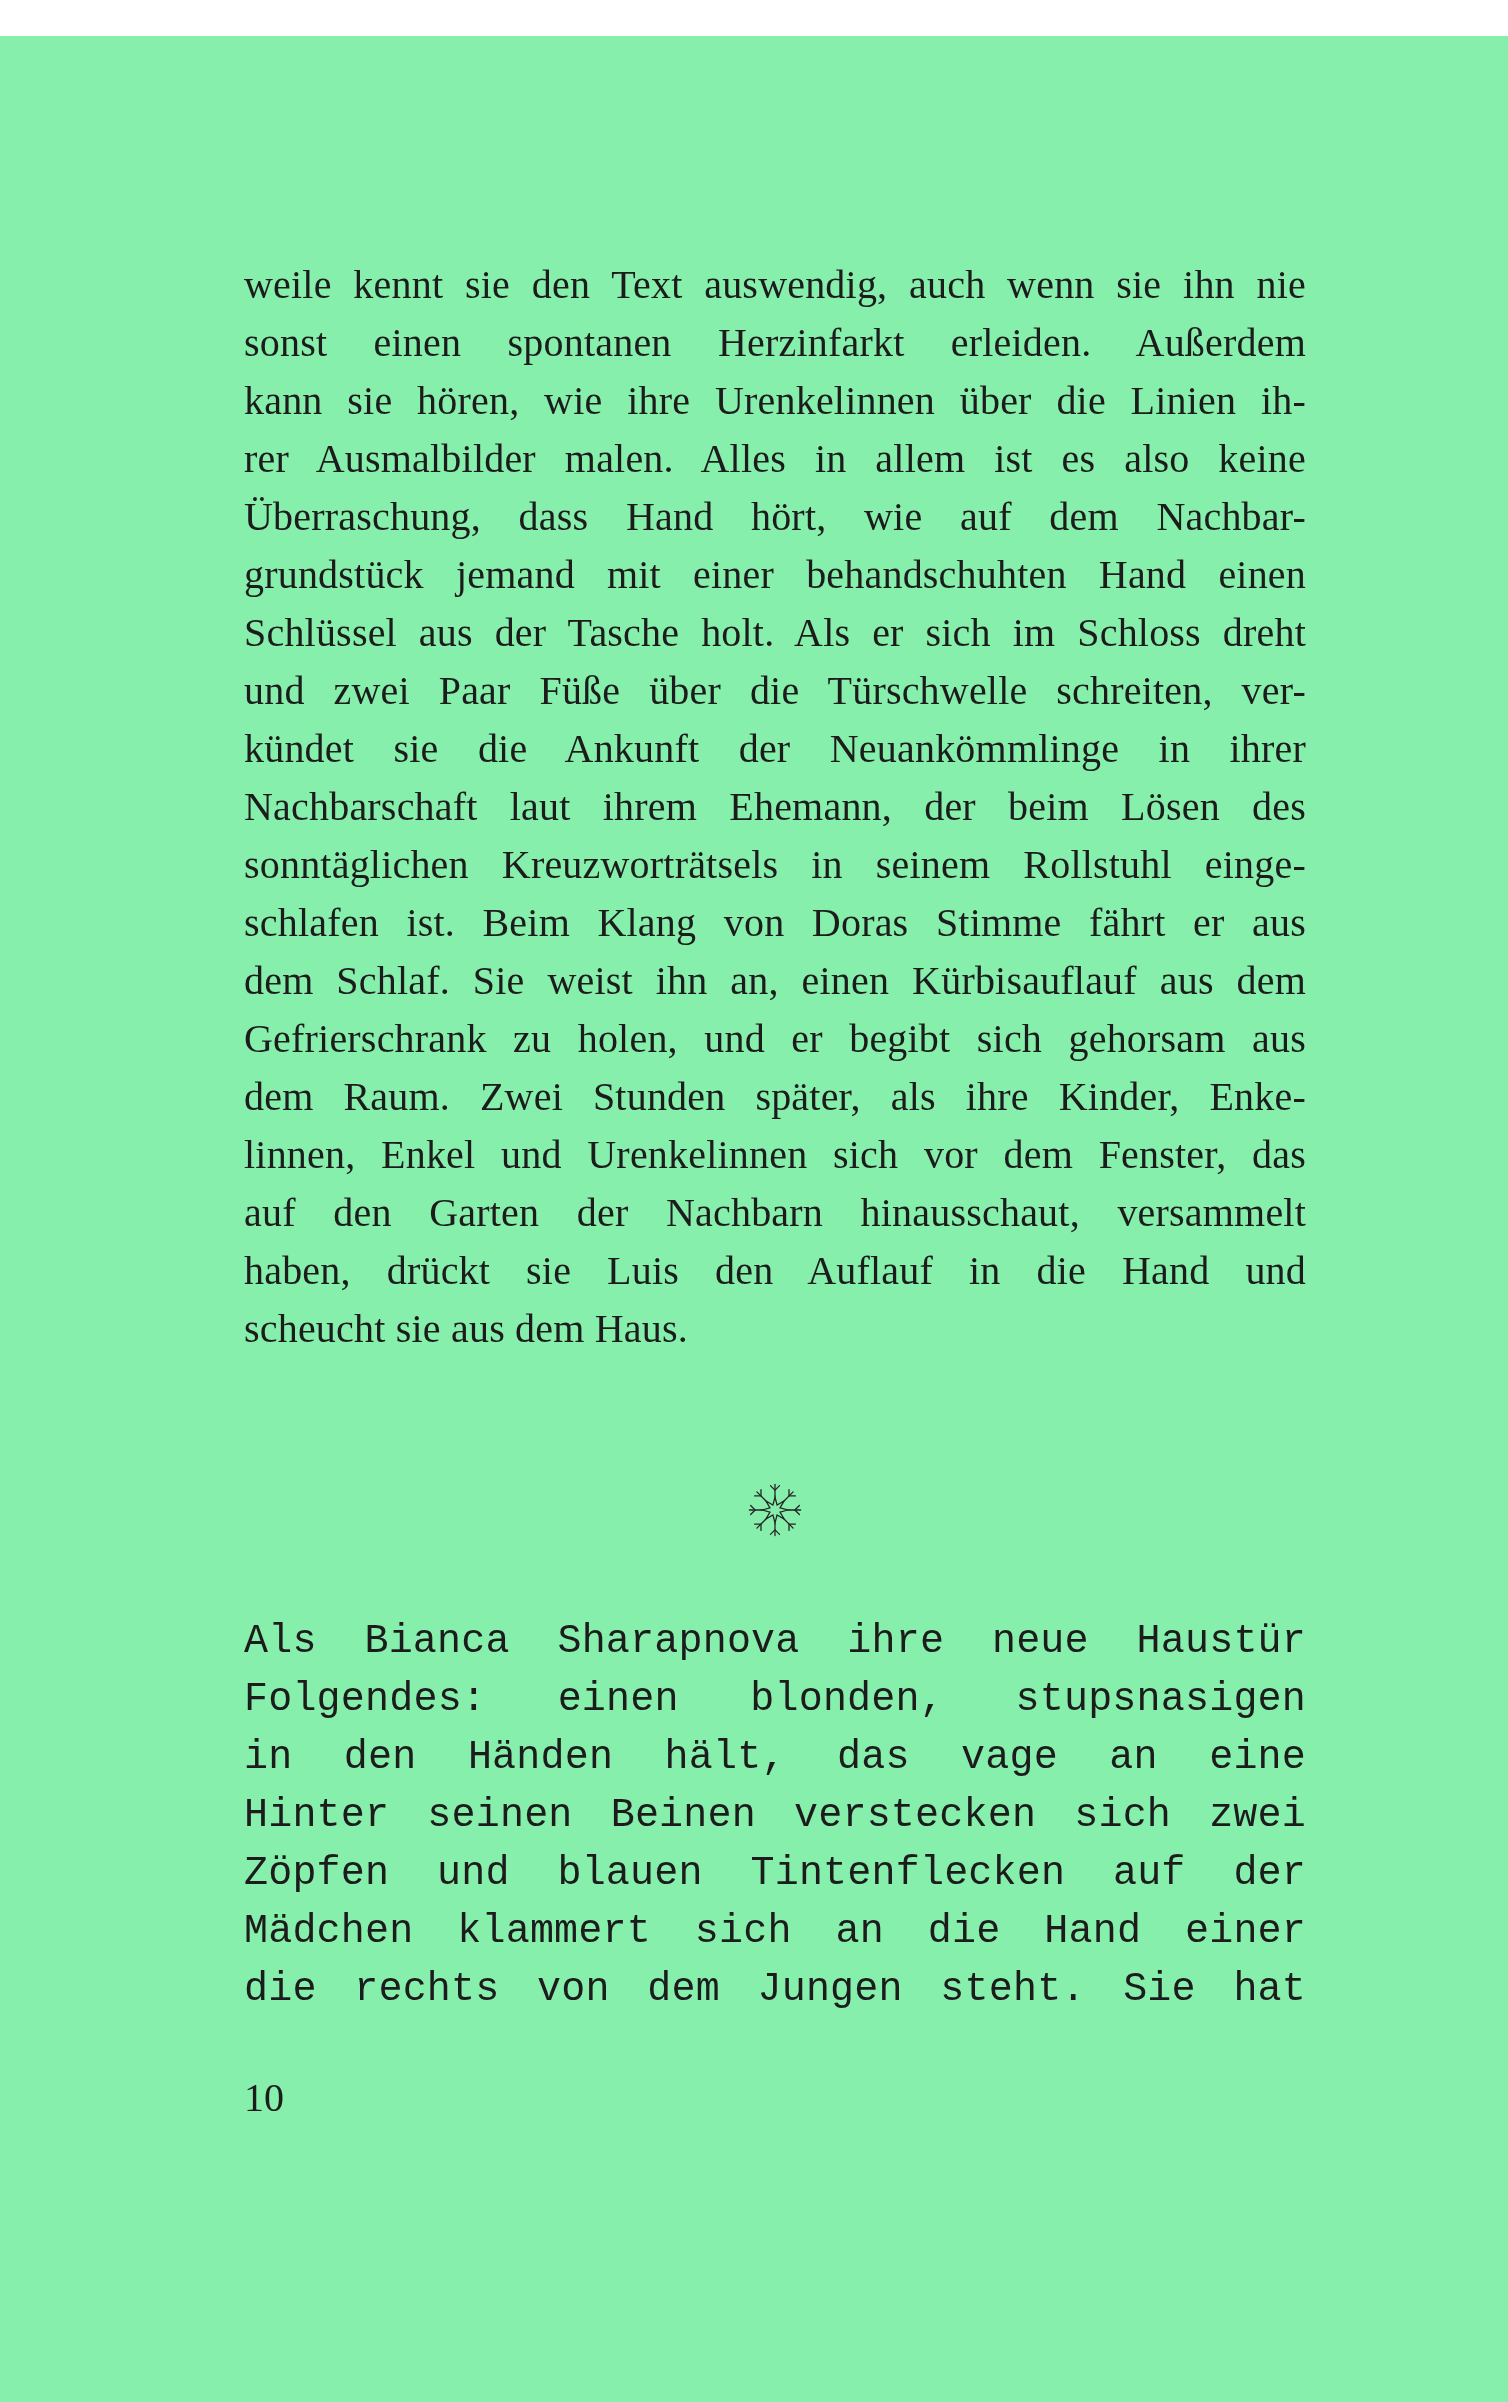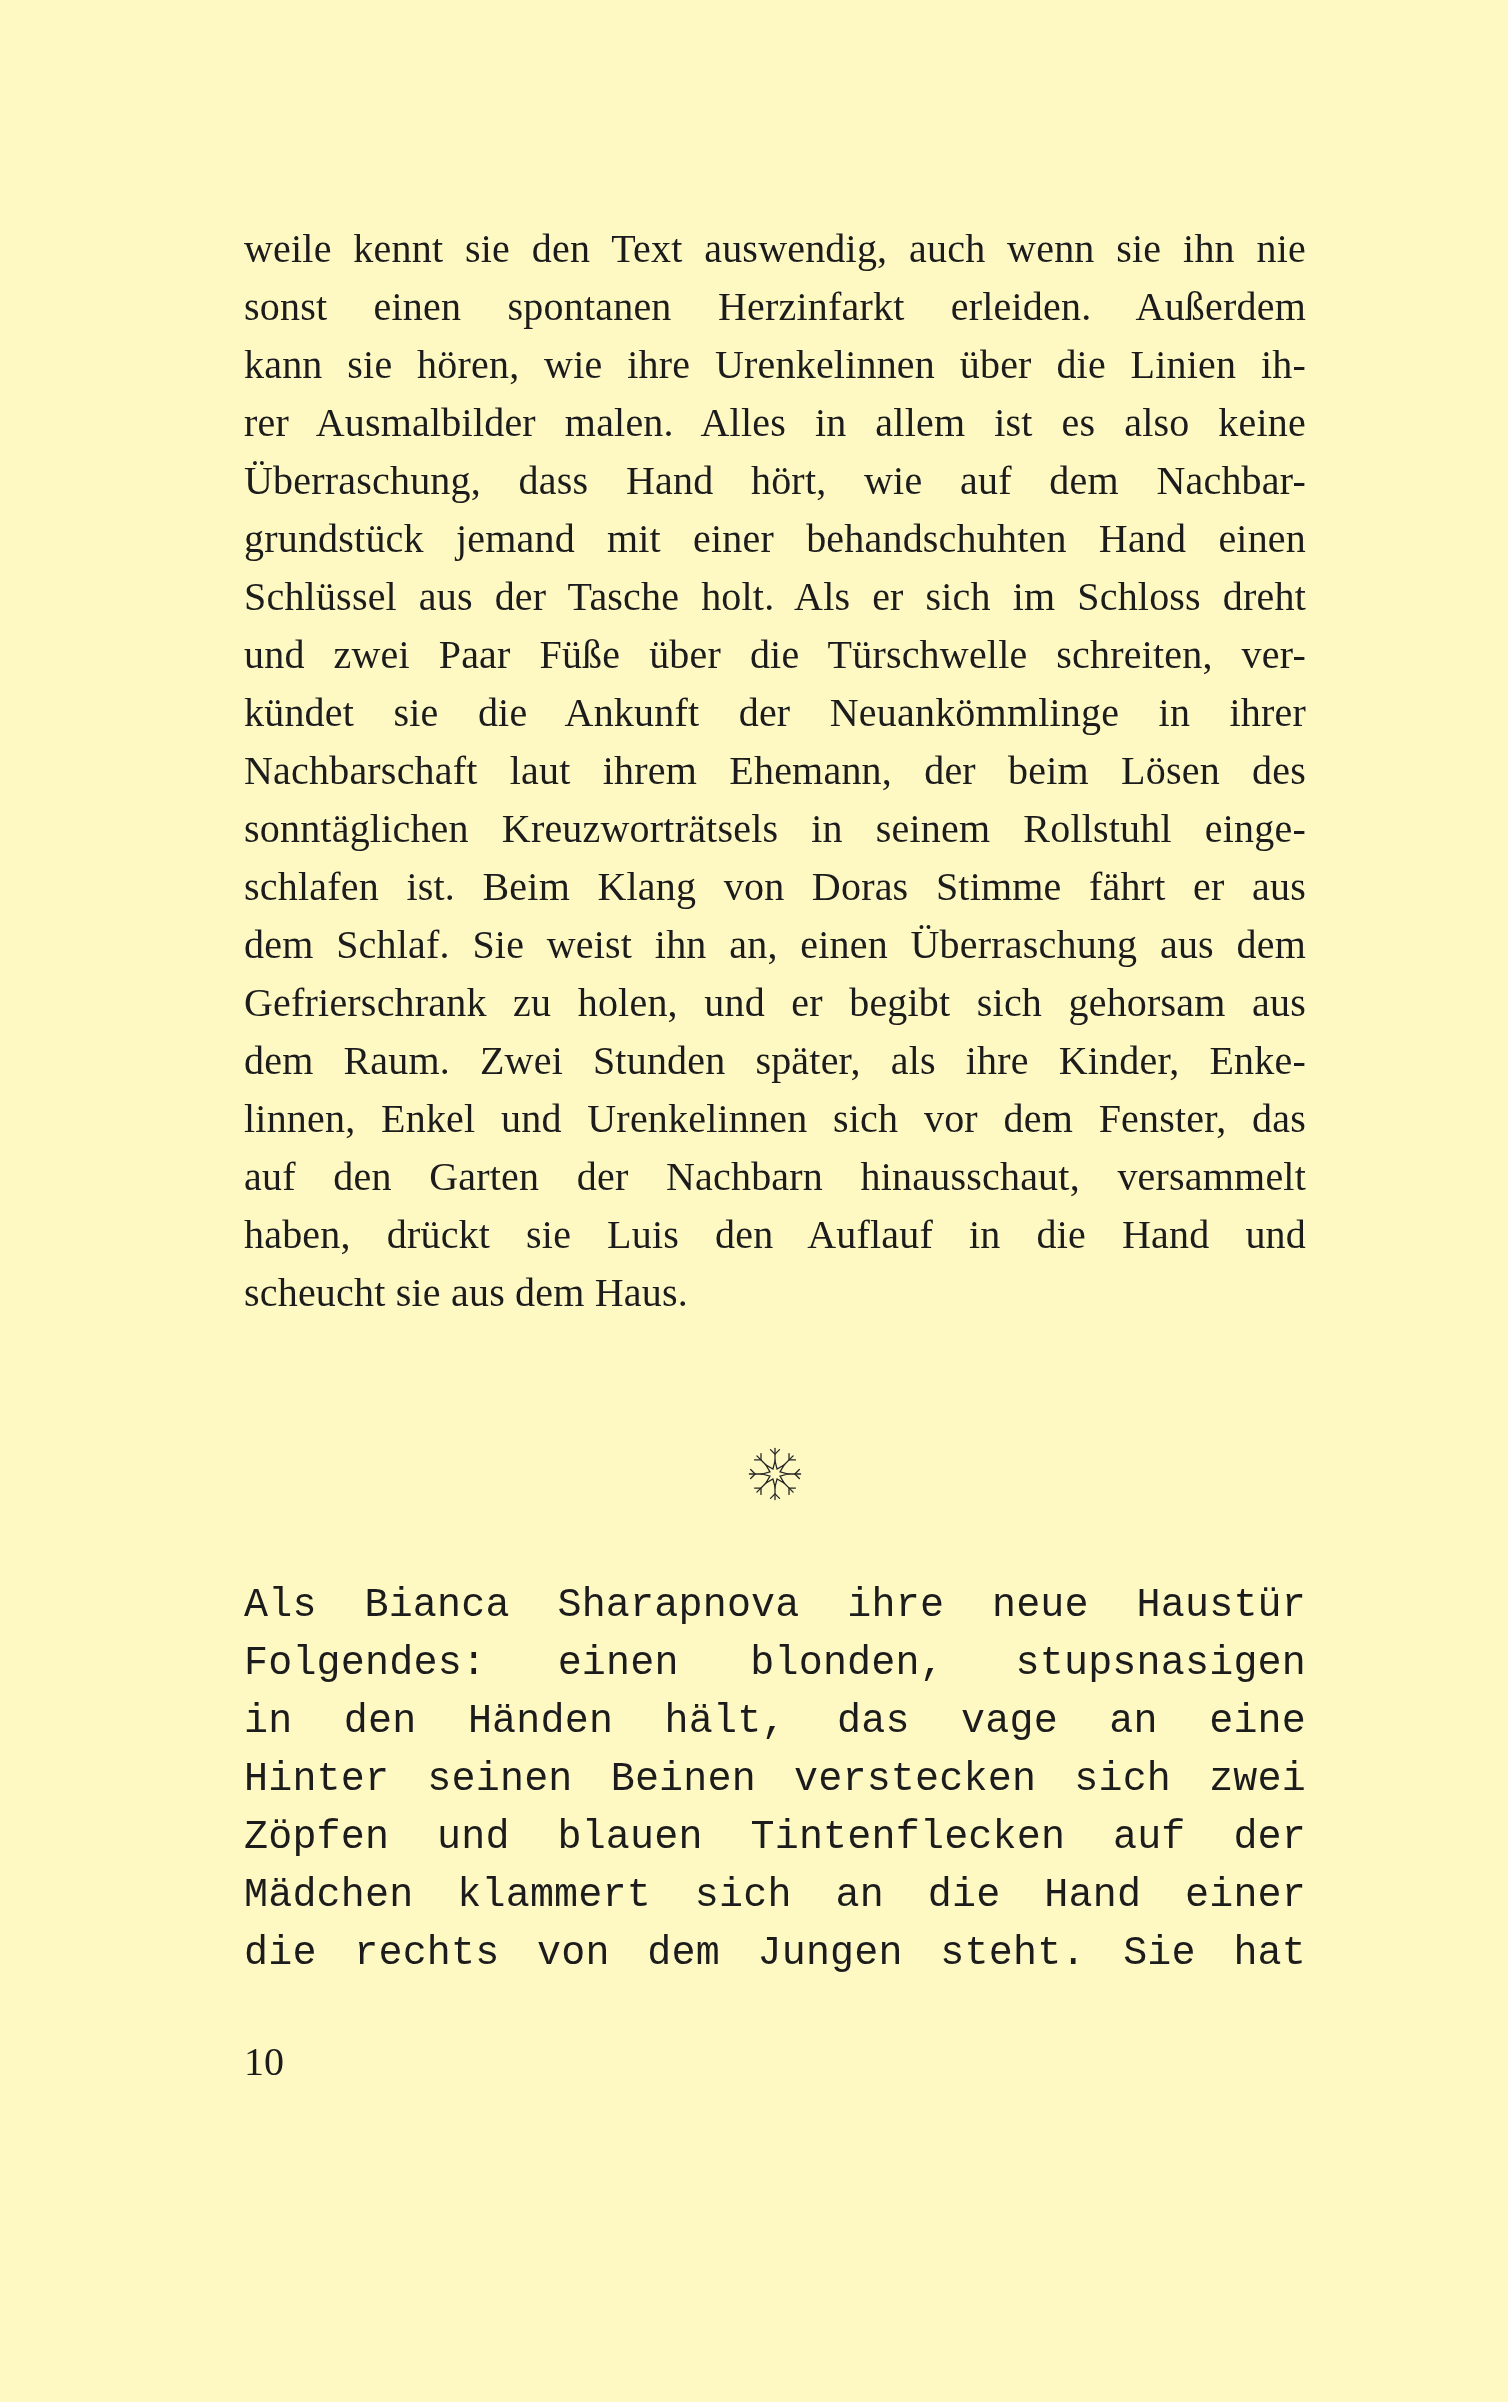--- a/index.html
+++ b/index.html
@@ -11,21 +11,22 @@
     height: 2403px;
     background: #ffffff;
     position: relative;
     font-family: "Liberation Serif", serif;
     color: #1c1c1c;
     overflow: hidden;
   }
   .page {
     position: absolute;
     inset: 0;
-    background: #fef9c3;
+    background: #86efac;
+    margin-top: 36px;
   }
   .paragraph {
     position: absolute;
     left: 244px;
     width: 1062px;
     font-size: 40px;
     line-height: 58px;
     letter-spacing: 0.2px;
   }
   #para-0 { top: 220px; }
@@ -70,21 +71,21 @@
       <div class="line">kann sie hören, wie ihre Urenkelinnen über die Linien ih-</div>
       <div class="line">rer Ausmalbilder malen. Alles in allem ist es also keine</div>
       <div class="line">Überraschung, dass Hand hört, wie auf dem Nachbar-</div>
       <div class="line">grundstück jemand mit einer behandschuhten Hand einen</div>
       <div class="line">Schlüssel aus der Tasche holt. Als er sich im Schloss dreht</div>
       <div class="line">und zwei Paar Füße über die Türschwelle schreiten, ver-</div>
       <div class="line">kündet sie die Ankunft der Neuankömmlinge in ihrer</div>
       <div class="line">Nachbarschaft laut ihrem Ehemann, der beim Lösen des</div>
       <div class="line">sonntäglichen Kreuzworträtsels in seinem Rollstuhl einge-</div>
       <div class="line">schlafen ist. Beim Klang von Doras Stimme fährt er aus</div>
-      <div class="line">dem Schlaf. Sie weist ihn an, einen Überraschung aus dem</div>
+      <div class="line">dem Schlaf. Sie weist ihn an, einen Kürbisauflauf aus dem</div>
       <div class="line">Gefrierschrank zu holen, und er begibt sich gehorsam aus</div>
       <div class="line">dem Raum. Zwei Stunden später, als ihre Kinder, Enke-</div>
       <div class="line">linnen, Enkel und Urenkelinnen sich vor dem Fenster, das</div>
       <div class="line">auf den Garten der Nachbarn hinausschaut, versammelt</div>
       <div class="line">haben, drückt sie Luis den Auflauf in die Hand und</div>
       <div class="line last-left">scheucht sie aus dem Haus.</div>
     </div>
 
   <div class="ornament">
     <svg width="64" height="64" viewBox="0 0 100 100" aria-hidden="true">

